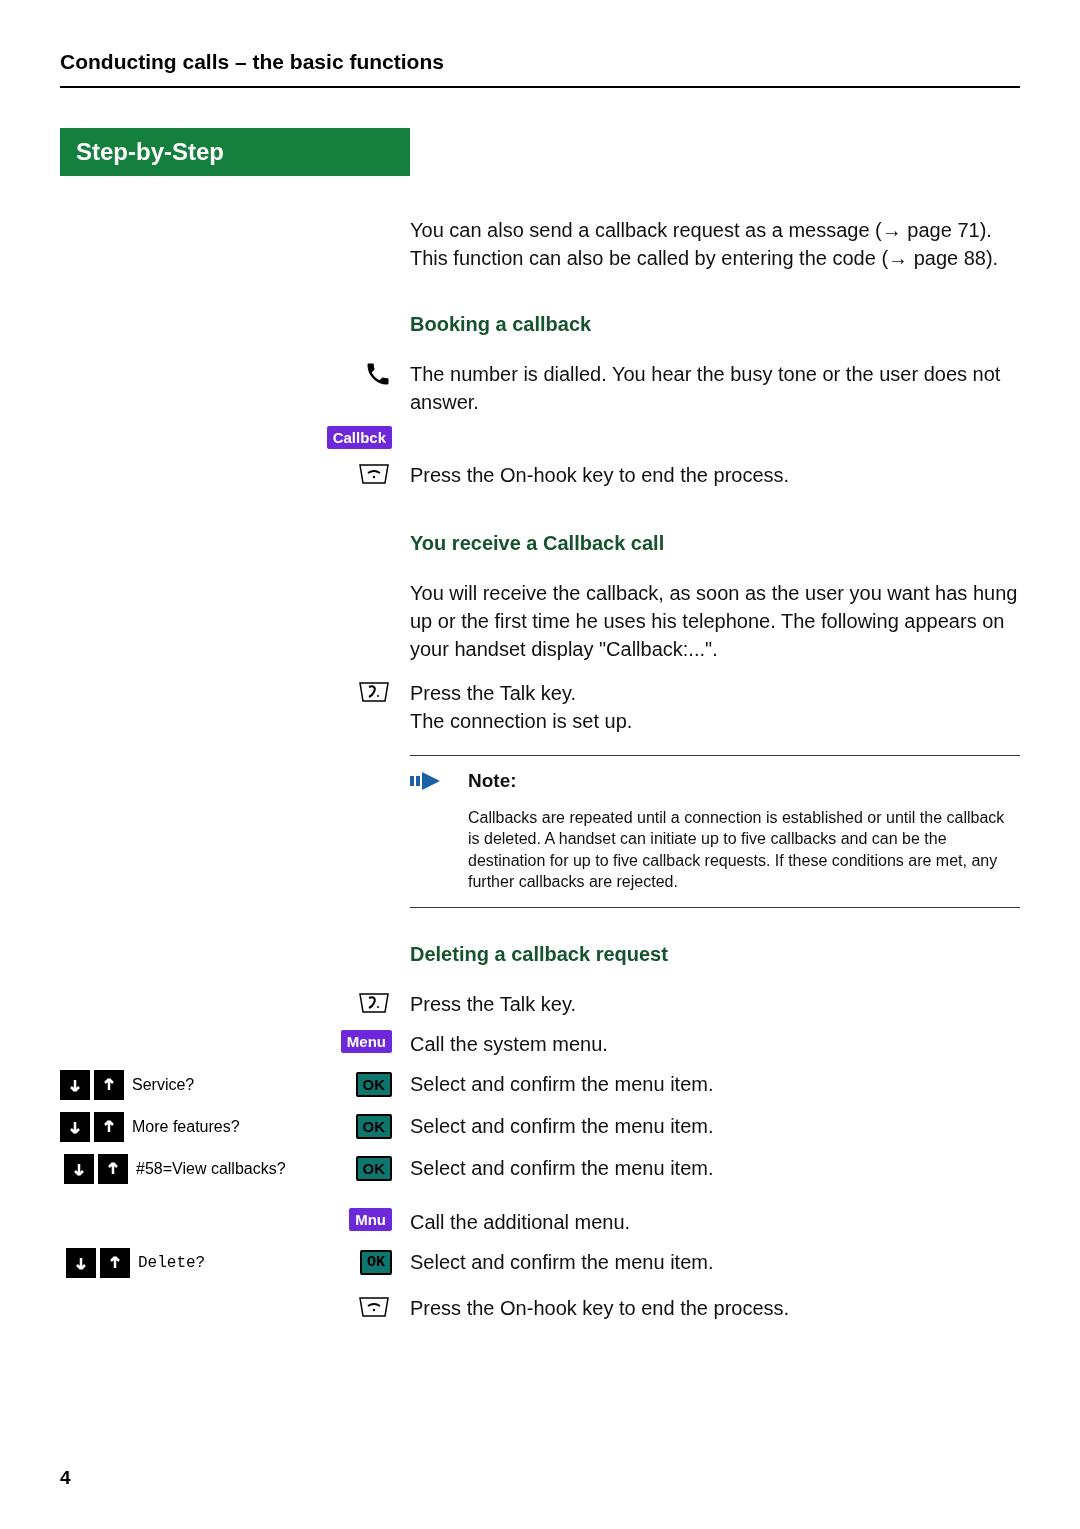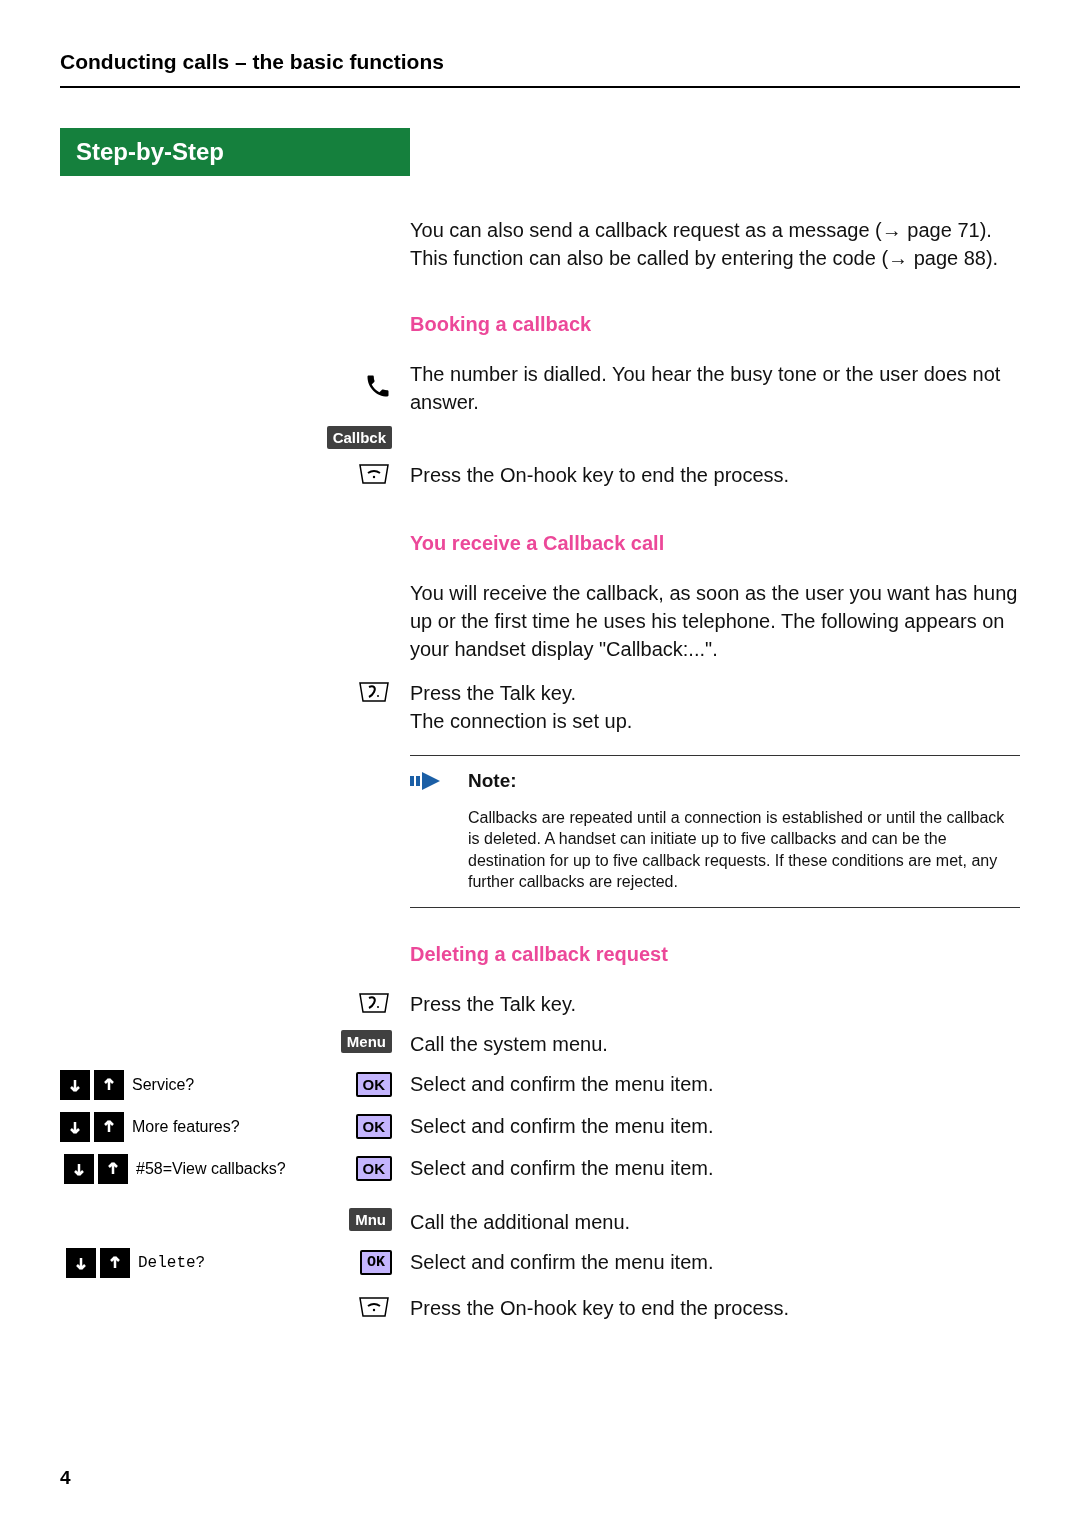--- a/index.html
+++ b/index.html
@@ -26,21 +26,21 @@
   }
   .step-banner {
     background: #15803d;
     color: #fff;
     font-weight: bold;
     font-size: 24px;
     padding: 10px 16px;
     width: 350px;
   }
   .section-heading {
-    color: #ec4899;
+    color: #14532d;
     font-weight: bold;
     font-size: 20px;
     margin-top: 30px;
     margin-bottom: 14px;
   }
   .row {
     display: flex;
     align-items: flex-start;
     margin-bottom: 6px;
   }
@@ -55,31 +55,31 @@
     gap: 8px;
   }
   .text-cell {
     flex: 1;
     font-size: 20px;
     line-height: 1.4;
     color: #111;
     padding-top: 2px;
   }
   .softkey {
-    background: #404040;
+    background: #6d28d9;
     color: #fff;
     font-size: 15px;
     font-weight: bold;
     padding: 3px 6px;
     border-radius: 2px;
     display: inline-block;
   }
   .okkey {
     border: 2px solid #000;
-    background: #c4b5fd;
+    background: #0f766e;
     color: #000;
     font-size: 15px;
     font-weight: bold;
     padding: 2px 5px;
     border-radius: 2px;
     display: inline-block;
   }
   .note-box {
     margin-top: 10px;
     margin-bottom: 10px;
@@ -164,21 +164,21 @@
   </div>
 </div>
 
 <div class="row">
   <div class="icon-cell"></div>
   <div class="text-cell">
     <div class="section-heading">Booking a callback</div>
   </div>
 </div>
 
-<div class="row" style="margin-top:6px;align-items:center;">
+<div class="row" style="margin-top:6px;">
   <div class="icon-cell">
     <span>
       <svg width="28" height="28" viewBox="0 0 24 24">
           <path d="M6.6 10.8c1.4 2.8 3.8 5.2 6.6 6.6l2.2-2.2c.3-.3.7-.4 1-.2 1.1.4 2.3.6 3.6.6.6 0 1 .4 1 1V20c0 .6-.4 1-1 1C10.6 21 3 13.4 3 4c0-.6.4-1 1-1h3.4c.6 0 1 .4 1 1 0 1.3.2 2.5.6 3.6.1.3 0 .7-.2 1l-2.2 2.2z" fill="#000"></path>
         </svg>
     </span>
   </div>
   <div class="text-cell">The number is dialled. You hear the busy tone or the user does not answer.</div>
 </div>
 

